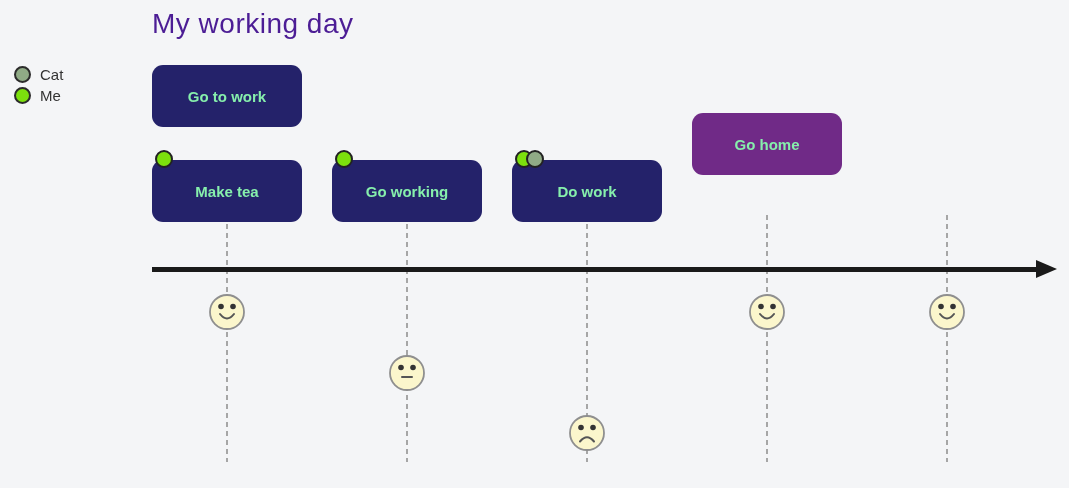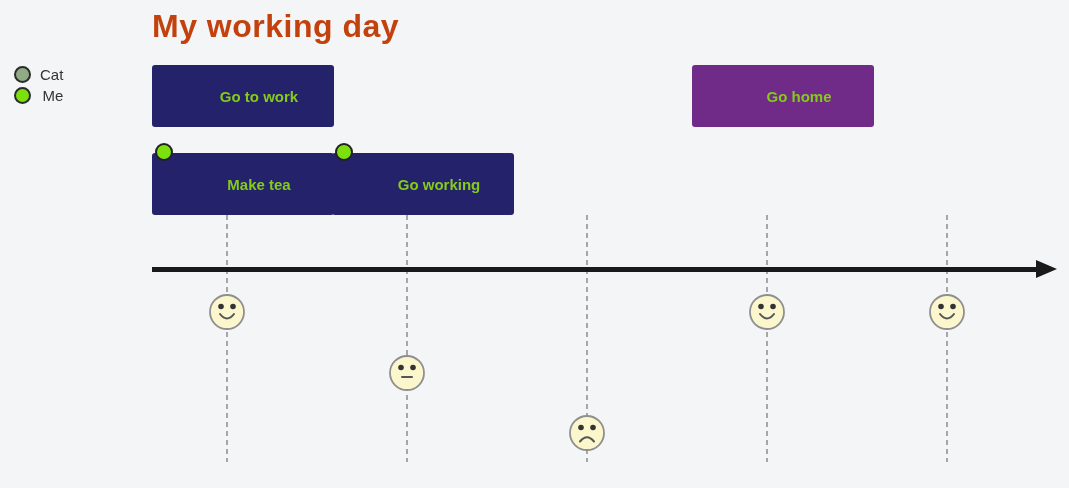--- a/index.html
+++ b/index.html
@@ -5,43 +5,43 @@
   html,body{margin:0;padding:0;}
   .stage{
     position:relative;
     width:1069px;height:488px;
     background:var(--background);
     font-family:"Liberation Sans","DejaVu Sans",sans-serif;
     overflow:hidden;
   }
   .title{
     position:absolute;left:152px;top:8px;
-    font-size:32px;font-weight:bold;color:#c2410c;
+    font-size:28px;font-weight:normal;color:#4c1d95;
     letter-spacing:0.5px;
   }
   
   .legend{position:absolute;left:14px;top:64px;}
-  .legend-row{display:flex;align-items:center;height:21px;justify-content:space-between;}
+  .legend-row{display:flex;align-items:center;height:21px;}
   .legend-dot{
     width:13px;height:13px;border-radius:50%;
     border:2px solid #2b2b2b;margin-right:9px;flex:0 0 auto;
   }
   .legend-label{font-size:15px;color:#333;}
   .dot-cat{background:var(--cat);}
   .dot-me{background:var(--me);}
   
   .box{
     position:absolute;width:150px;height:62px;
-    border-radius:3px;display:flex;align-items:center;justify-content:center;
-    color:#84cc16;font-size:15px;font-weight:bold;z-index:4;padding-left:32px;
+    border-radius:11px;display:flex;align-items:center;justify-content:center;
+    color:#86efac;font-size:15px;font-weight:bold;z-index:4;
   }
   .navy{background:var(--navy);}
-  .purple{background:var(--purple);}
+  .purple{background:var(--purple);margin-top:48px;}
   .section-row{top:65px;}
-  .task-row{top:153px;}
+  .task-row{top:160px;}
   .col1{left:152px}.col2{left:332px}.col3{left:512px}.col4{left:692px}.col5{left:872px}
   
   .actor-dot{
     position:absolute;width:14px;height:14px;border-radius:50%;
     border:2px solid #222;top:-10px;z-index:6;
   }
   .actor-me{left:3px;background:var(--me);}
   .actor-cat{left:14px;background:var(--cat);}
   
   .dashline{
@@ -105,20 +105,25 @@
   <div class="axis-arrowhead"></div>
 
   <div class="box navy task-row col1">
     <span class="actor-dot actor-me"></span>
     <span>Make tea</span>
   </div>
   <div class="box navy task-row col2">
     <span class="actor-dot actor-me"></span>
     <span>Go working</span>
   </div>
+  <div class="box navy task-row col3">
+    <span class="actor-dot actor-me"></span>
+    <span class="actor-dot actor-cat"></span>
+    <span>Do work</span>
+  </div>
 
   <span class="face f1 row-happy" data-expr="happy">
     <svg width="38" height="38" viewBox="0 0 38 38">
       <circle class="face-circle" cx="19" cy="19" r="17"></circle>
       <circle class="eye" cx="13" cy="13.5" r="2.8"></circle>
       <circle class="eye" cx="25" cy="13.5" r="2.8"></circle>
       <path class="mouth mouth-happy" d="M12 21 Q19 30 26 21"></path>
       <path class="mouth mouth-neutral" d="M14 23 L24 23"></path>
       <path class="mouth mouth-sad" d="M12 27.5 Q19 19 26 27.5"></path>
     </svg>

